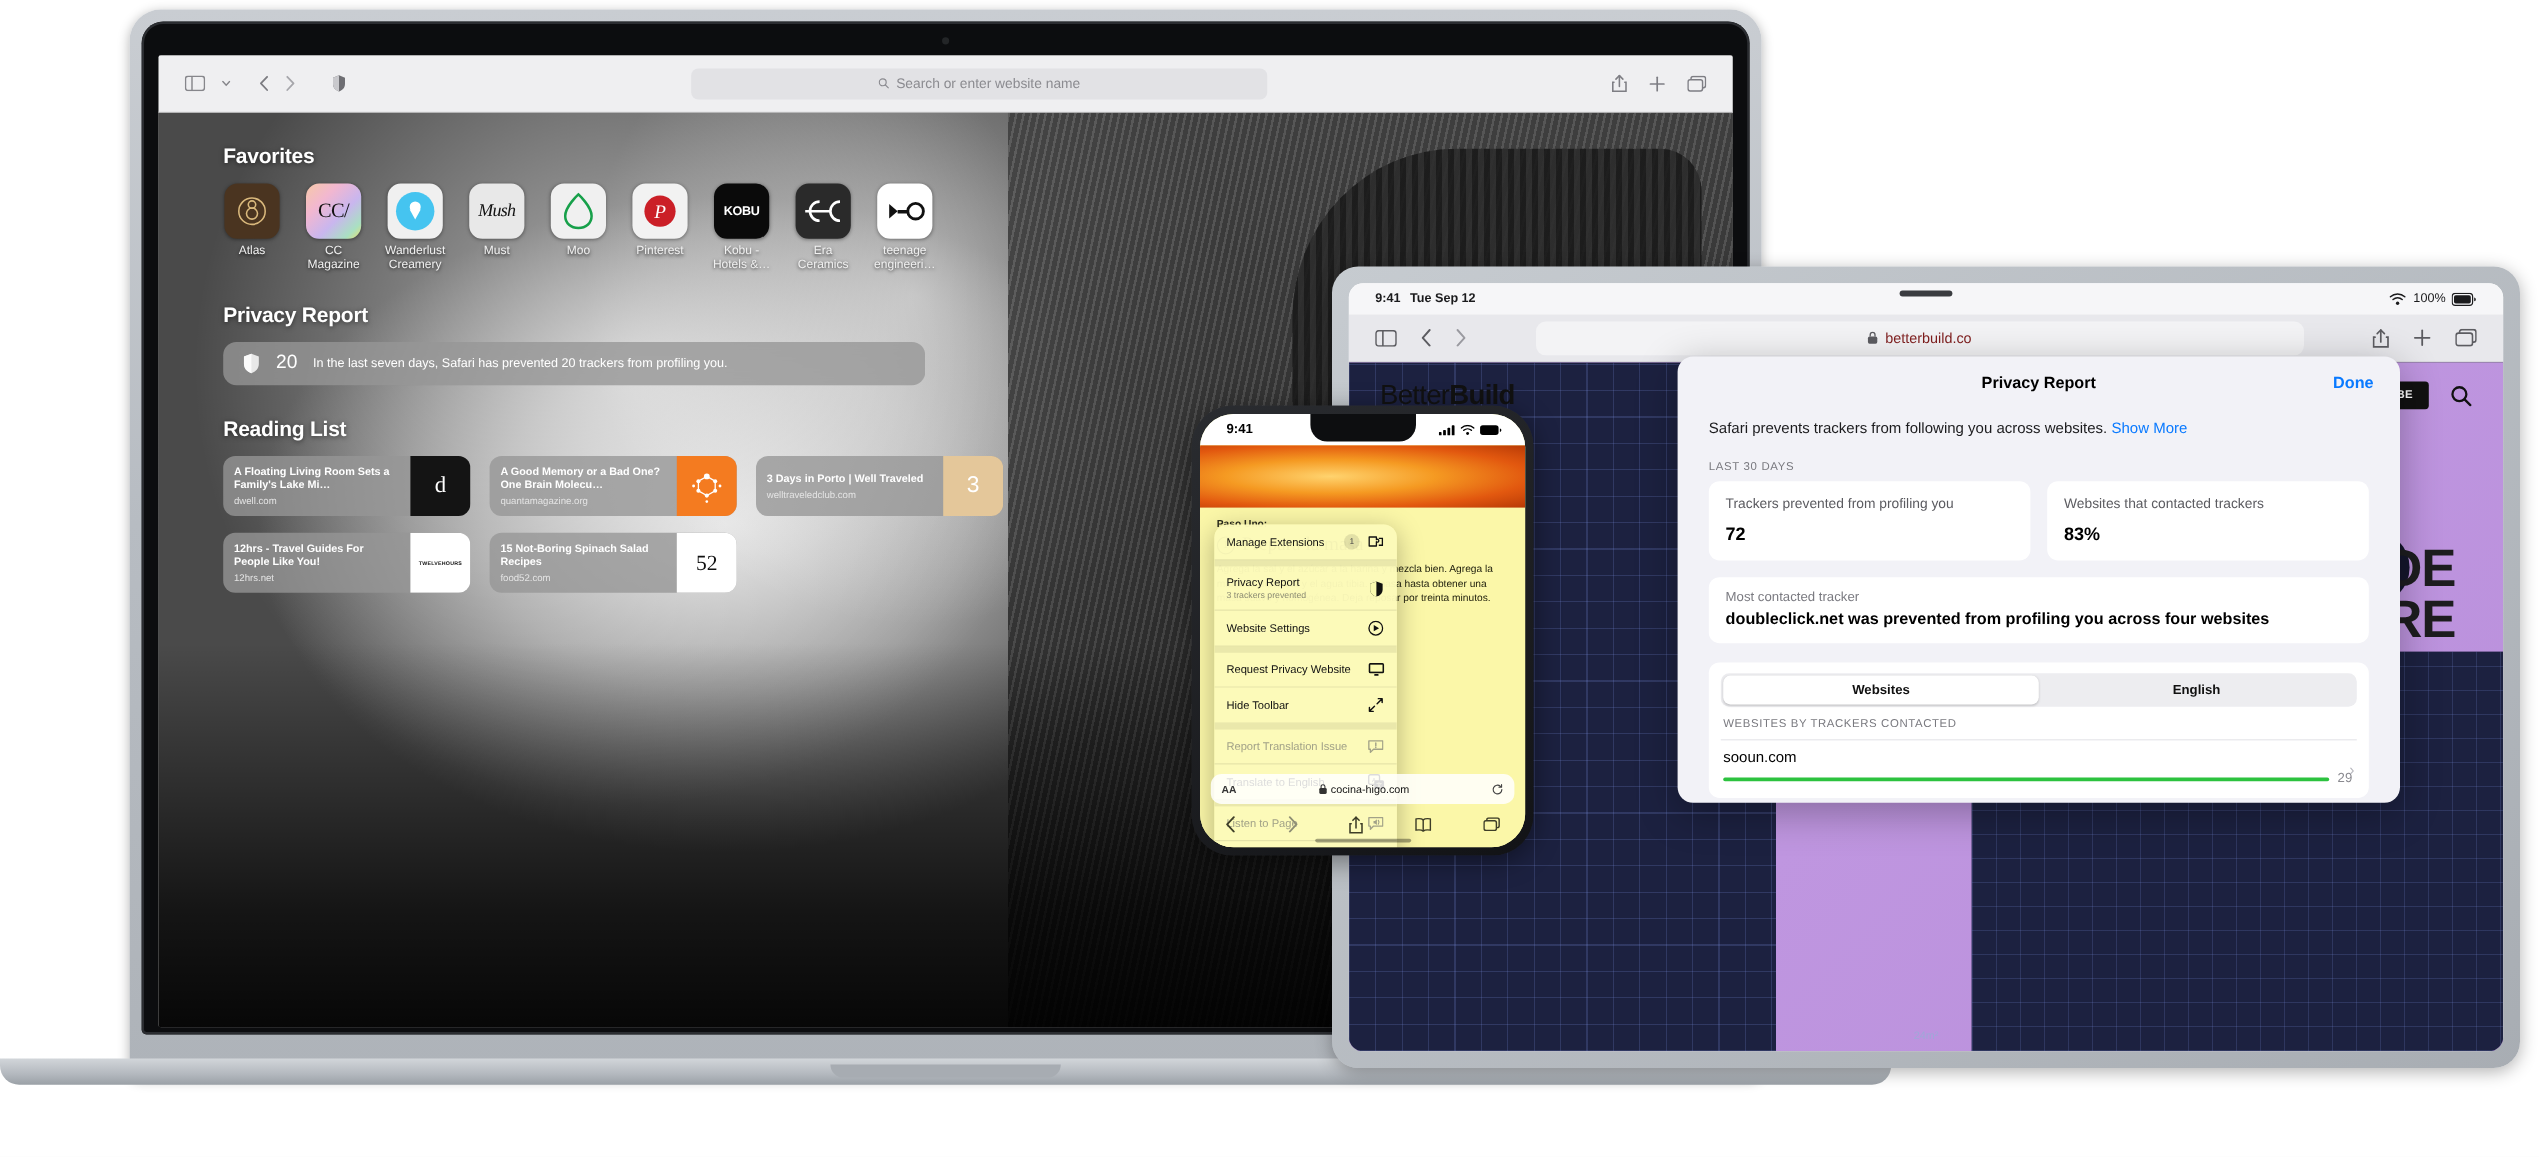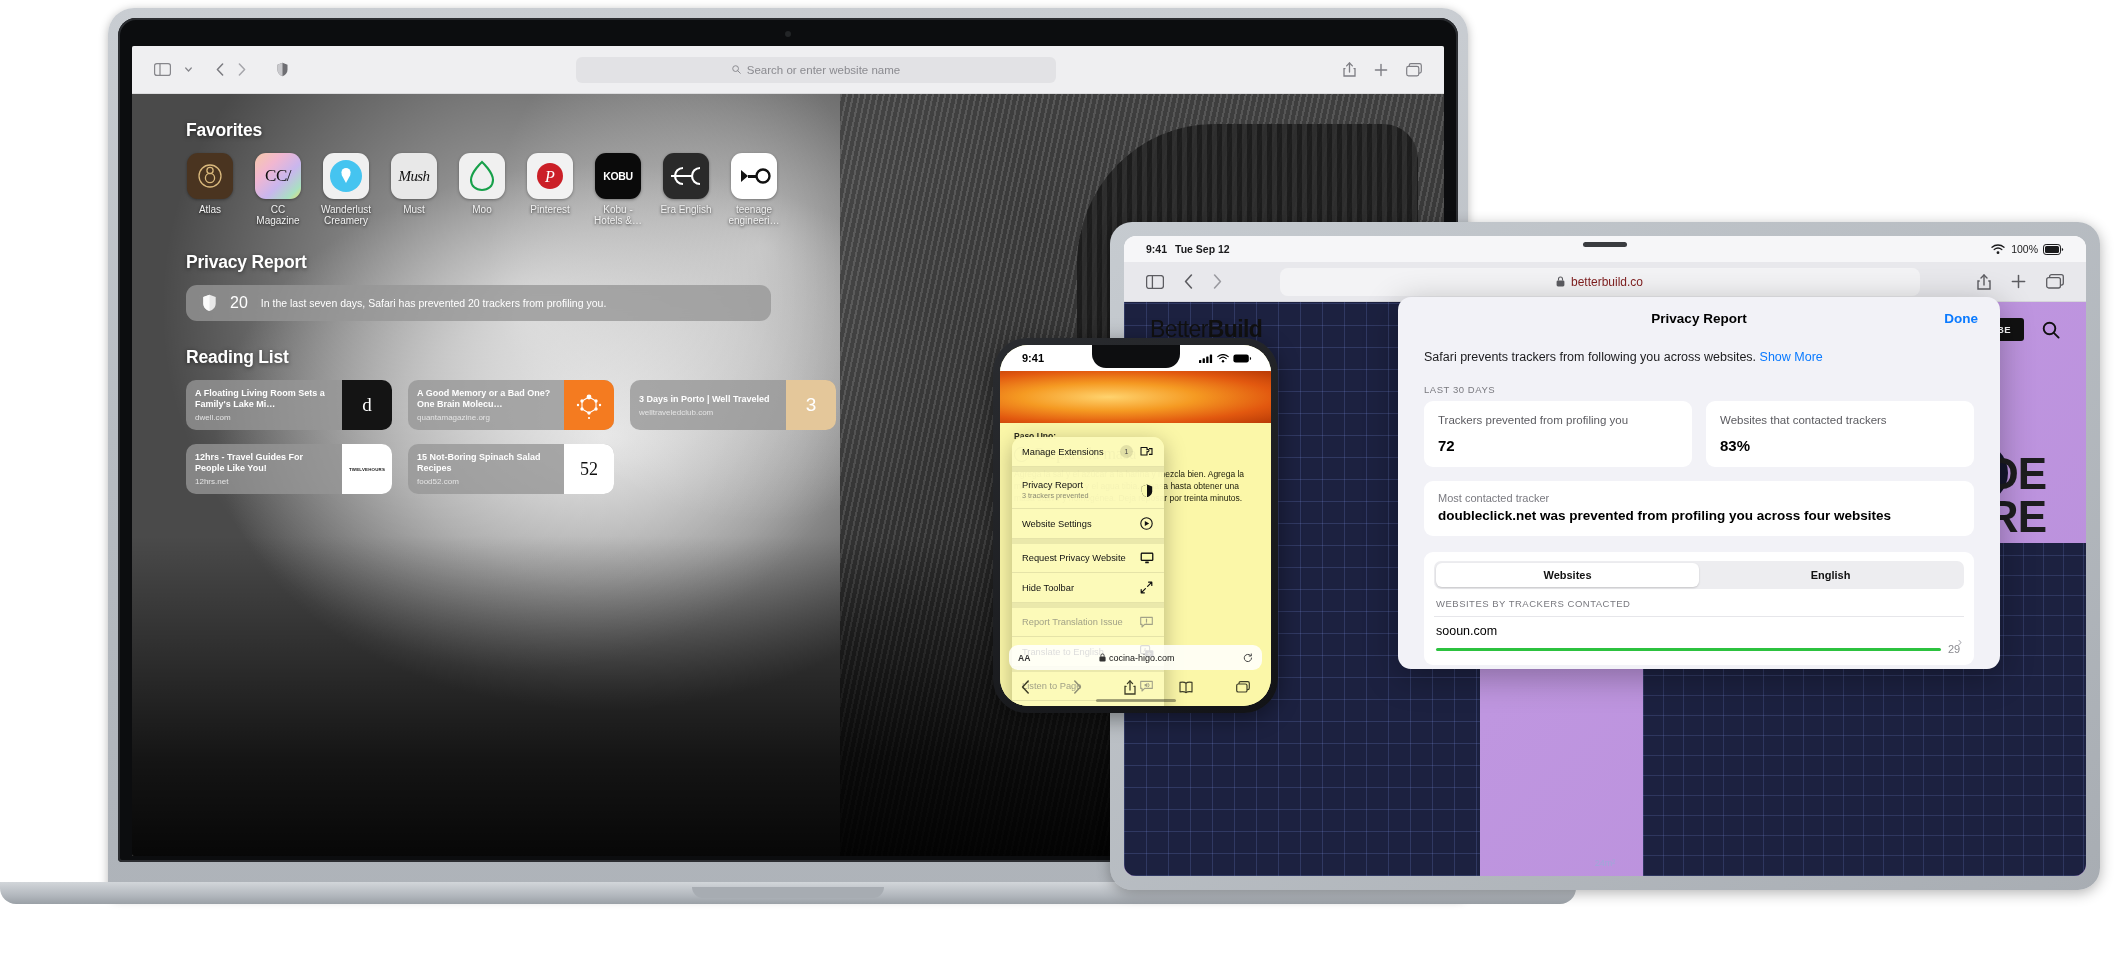--- a/index.html
+++ b/index.html
@@ -416,21 +416,21 @@
               </div>
 
               <div class="fav">
                 <div class="fav-ico" style="background:#2a2a2a">
                   <svg width="34" height="22" viewBox="0 0 34 22">
                       <path d="M14 3a8 8 0 1 0 0 16" fill="none" stroke="#fff" stroke-width="2.2"></path>
                       <path d="M31 3a8 8 0 1 0 0 16" fill="none" stroke="#fff" stroke-width="2.2"></path>
                       <line x1="2" y1="11" x2="23" y2="11" stroke="#fff" stroke-width="2.2"></line>
                     </svg>
                 </div>
-                <div class="fav-lbl">Era English</div>
+                <div class="fav-lbl">Era Ceramics</div>
               </div>
 
               <div class="fav">
                 <div class="fav-ico" style="background:#ffffff">
                   <svg width="34" height="20" viewBox="0 0 34 20">
                       <path d="M4 4l7 6-7 6V4z" fill="#111"></path>
                       <path d="M11 9h9v3h-9z" fill="#111"></path>
                       <circle cx="26" cy="10" r="6.5" fill="none" stroke="#111" stroke-width="2.4"></circle>
                     </svg>
                 </div>

